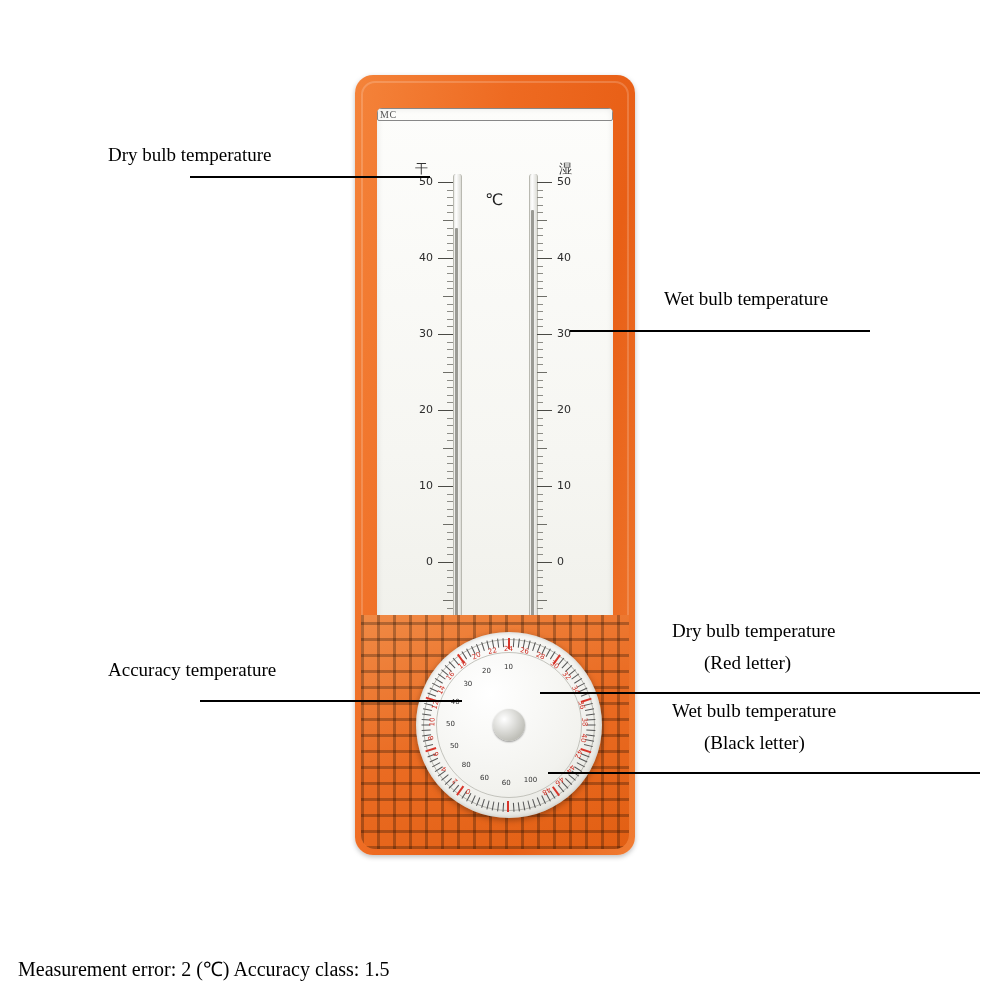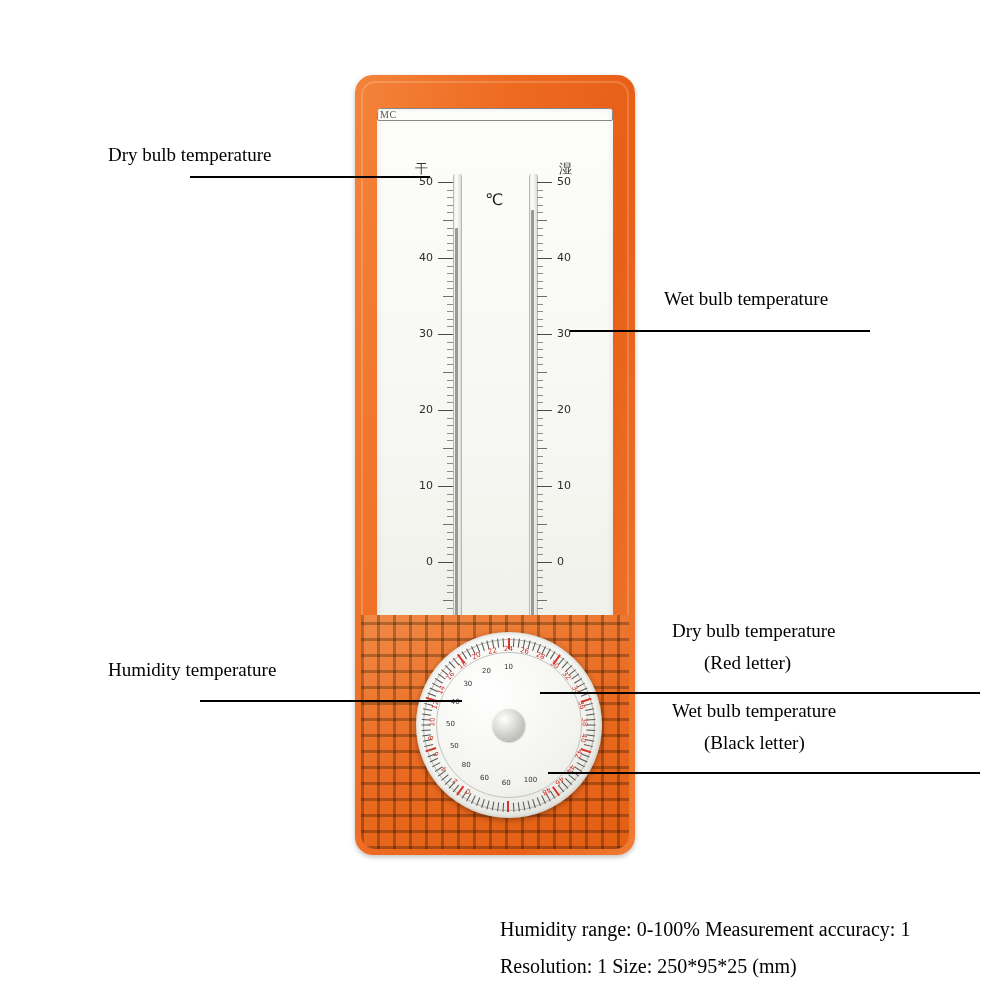--- a/index.html
+++ b/index.html
@@ -559,27 +559,26 @@
         <div class="dial-num" style="left: 88px; top: 31px;">10</div>
       </div>
   </div>
 
   <div class="callout-text" style="left:108px; top:144px;">Dry bulb temperature</div>
   <div class="leader h" style="left:190px; top:176px; width:240px;"></div>
 
   <div class="callout-text" style="left:664px; top:288px;">Wet bulb temperature</div>
   <div class="leader h" style="left:570px; top:330px; width:300px;"></div>
 
-  <div class="callout-text" style="left:108px; top:659px;">Humidity temperature</div>
+  <div class="callout-text" style="left:108px; top:659px;">Accuracy temperature</div>
   <div class="leader h" style="left:200px; top:700px; width:262px;"></div>
 
   <div class="callout-text" style="left:672px; top:620px;">Dry bulb temperature</div>
   <div class="callout-text" style="left:704px; top:652px;">(Red letter)</div>
   <div class="leader h" style="left:540px; top:692px; width:440px;"></div>
 
   <div class="callout-text" style="left:672px; top:700px;">Wet bulb temperature</div>
   <div class="callout-text" style="left:704px; top:732px;">(Black letter)</div>
   <div class="leader h" style="left:548px; top:772px; width:432px;"></div>
 
-  <div class="spec" style="left:500px; top:918px;">Humidity range: 0-100% Measurement accuracy: 1</div>
-  <div class="spec" style="left:500px; top:955px;">Resolution: 1 Size: 250*95*25 (mm)</div>
+  <div class="spec" style="left:18px; top:955px;">Measurement error: 2 (℃) Accuracy class: 1.5</div>
 
 </div>
 
 </body></html>

